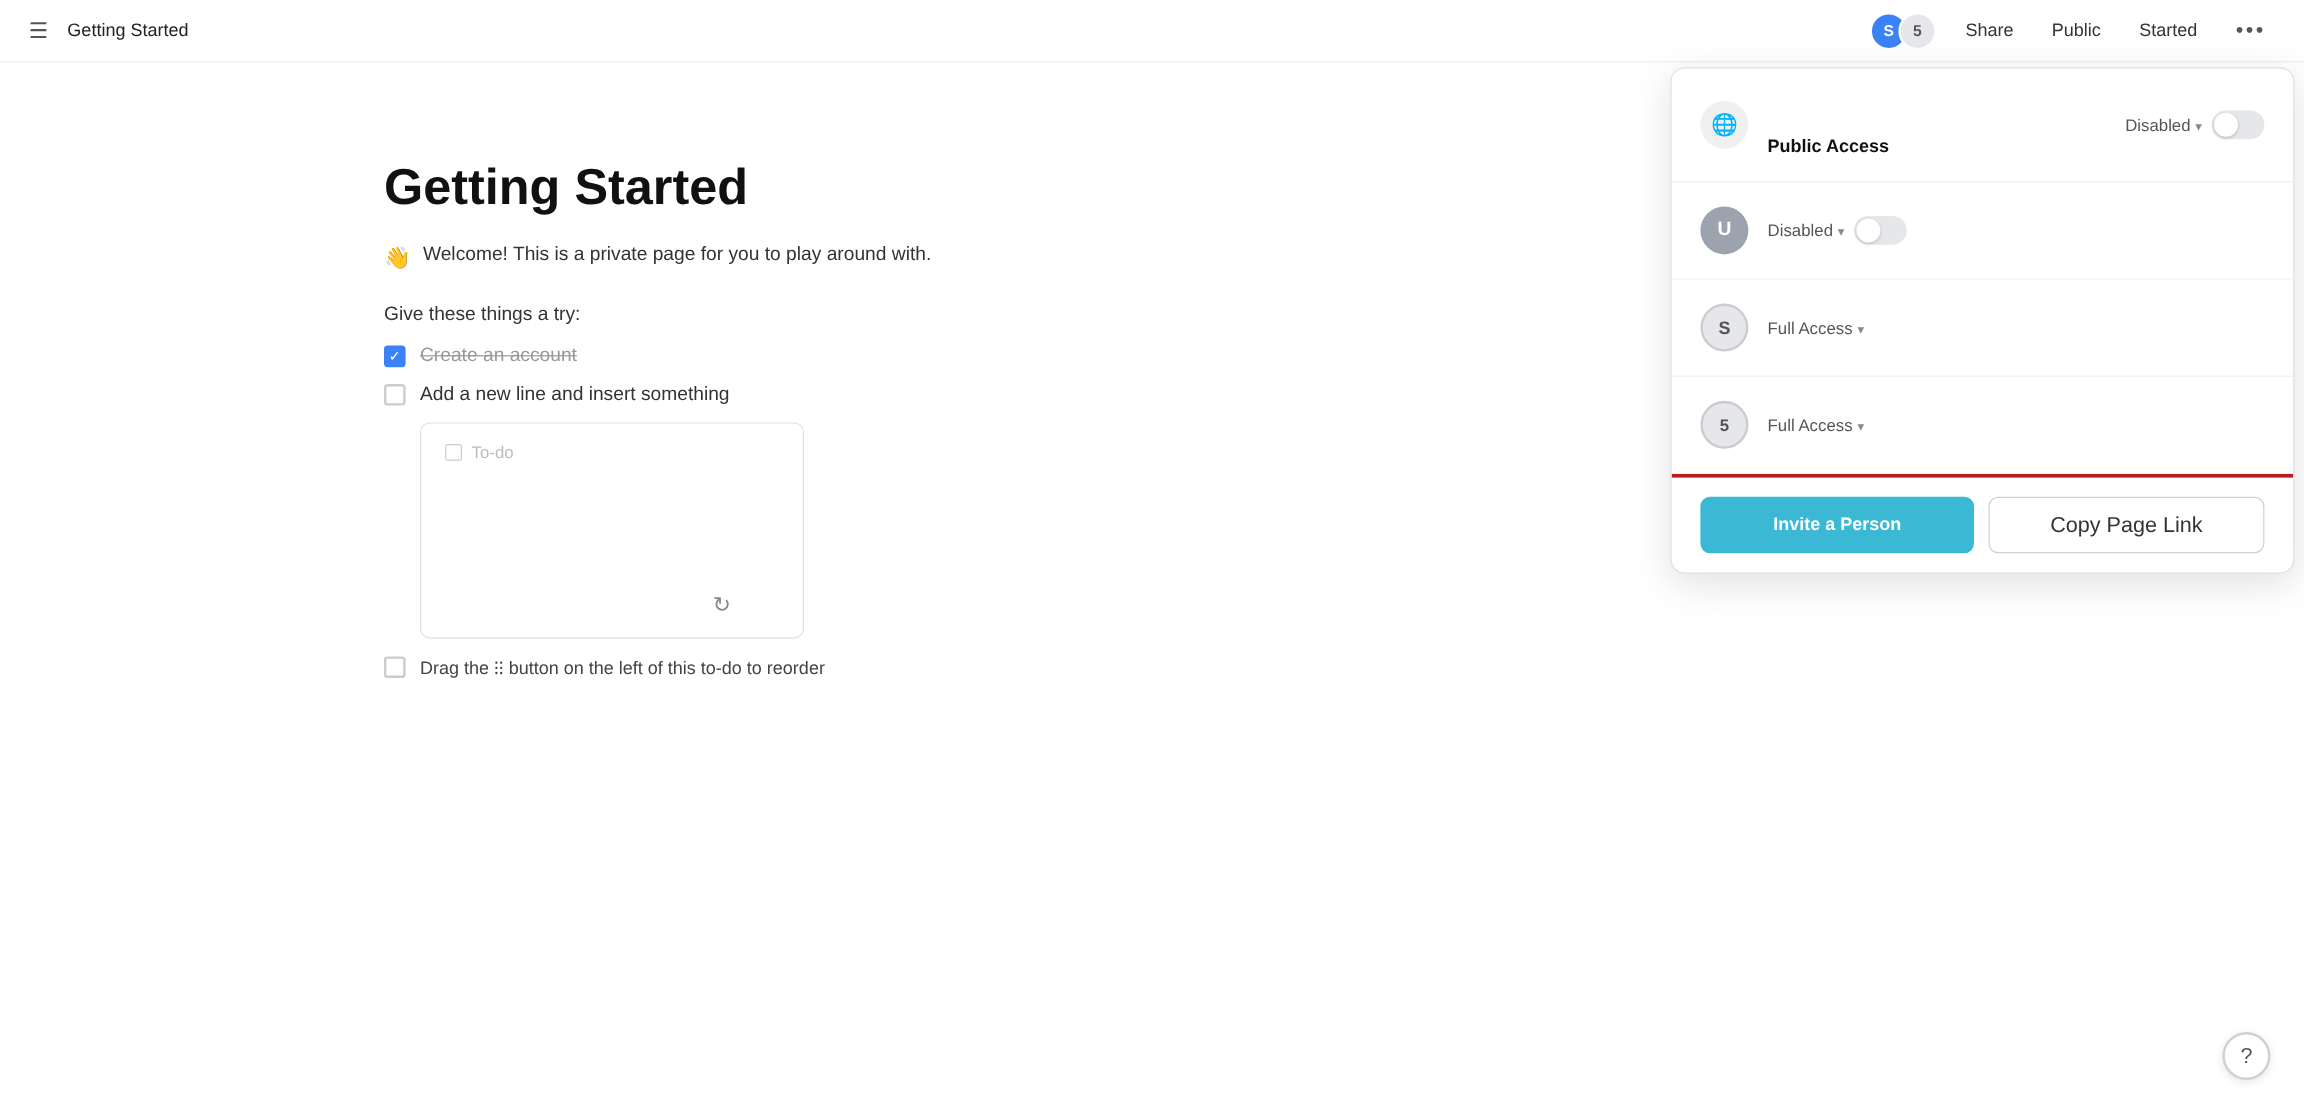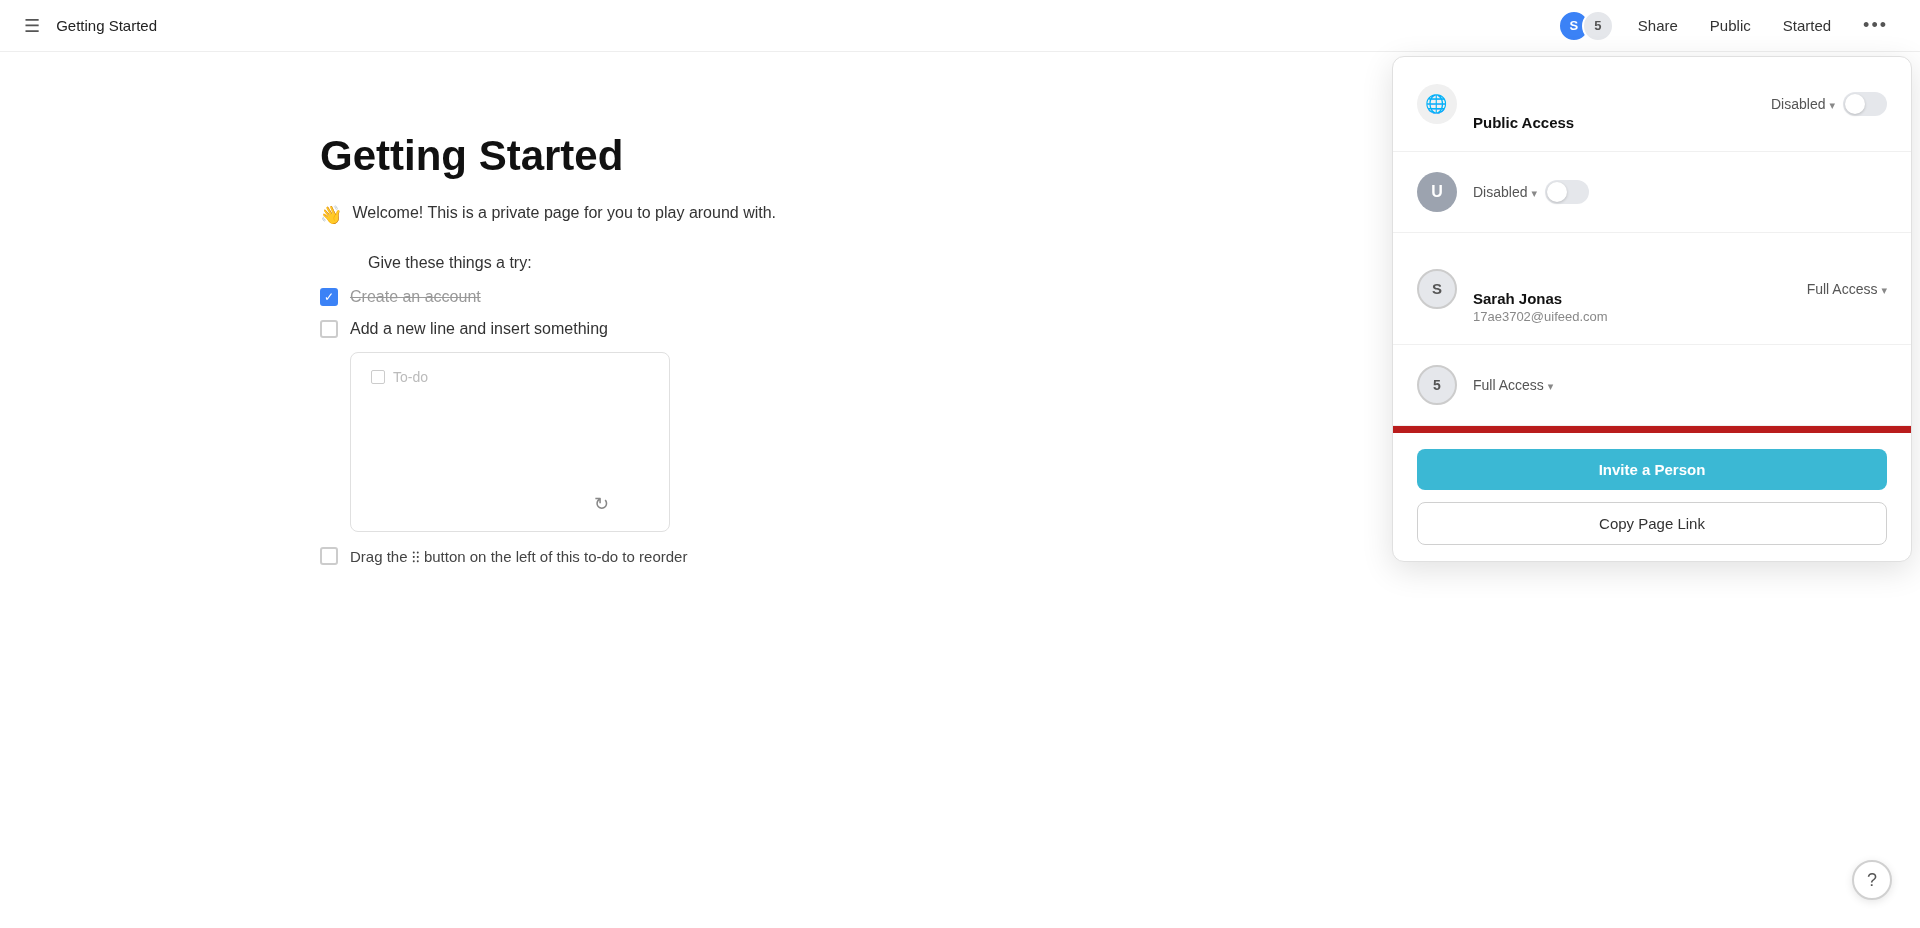--- a/index.html
+++ b/index.html
@@ -106,21 +106,20 @@
       gap: 10px;
       font-size: 16px;
       color: #333;
       margin-bottom: 28px;
     }
     .welcome-emoji { font-size: 18px; }
     .give-things {
       font-size: 16px;
       color: #333;
       margin-bottom: 16px;
-      margin-left: 48px;
     }
     .todo-item {
       display: flex;
       align-items: center;
       gap: 12px;
       margin-bottom: 14px;
       font-size: 16px;
     }
     .checkbox {
       width: 18px;
@@ -279,41 +278,40 @@
       left: 2px;
       box-shadow: 0 1px 3px rgba(0,0,0,0.2);
       transition: left 0.2s;
     }
 
     
     .panel-buttons {
       display: flex;
       gap: 12px;
       padding: 16px 24px;
-      border-top: 7px solid #b91c1c;
-      flex-direction: column;
+      border-top: 3px solid #b91c1c;
     }
     .btn-invite {
       flex: 1;
       background: #3bb8d4;
       color: #fff;
       border: none;
       border-radius: 8px;
       font-size: 15px;
       font-weight: 600;
       padding: 12px 0;
       cursor: pointer;
     }
     .btn-copy {
       flex: 1;
       background: #fff;
       color: #333;
       border: 1.5px solid #d0d0d0;
       border-radius: 8px;
-      font-size: 15px;
+      font-size: 18px;
       font-weight: 500;
       padding: 12px 0;
       cursor: pointer;
     }
 
     
     .help-btn {
       position: fixed;
       bottom: 28px;
       right: 28px;
@@ -409,24 +407,20 @@
         <span class="chevron-down">▾</span>
       </div>
       <div class="toggle">
         <div class="toggle-knob"></div>
       </div>
     </div>
   </div>
 
   <div class="panel-row">
     <div class="panel-icon user-s">S</div>
-    <div class="panel-info">
-      <div class="panel-info-title">Sarah Jonas</div>
-      <div class="panel-info-sub">17ae3702@uifeed.com</div>
-    </div>
     <div class="panel-access">
       <div class="access-dropdown">
         <span>Full Access</span>
         <span class="chevron-down">▾</span>
       </div>
     </div>
   </div>
 
   <div class="panel-row">
     <div class="panel-icon user-5">5</div>

